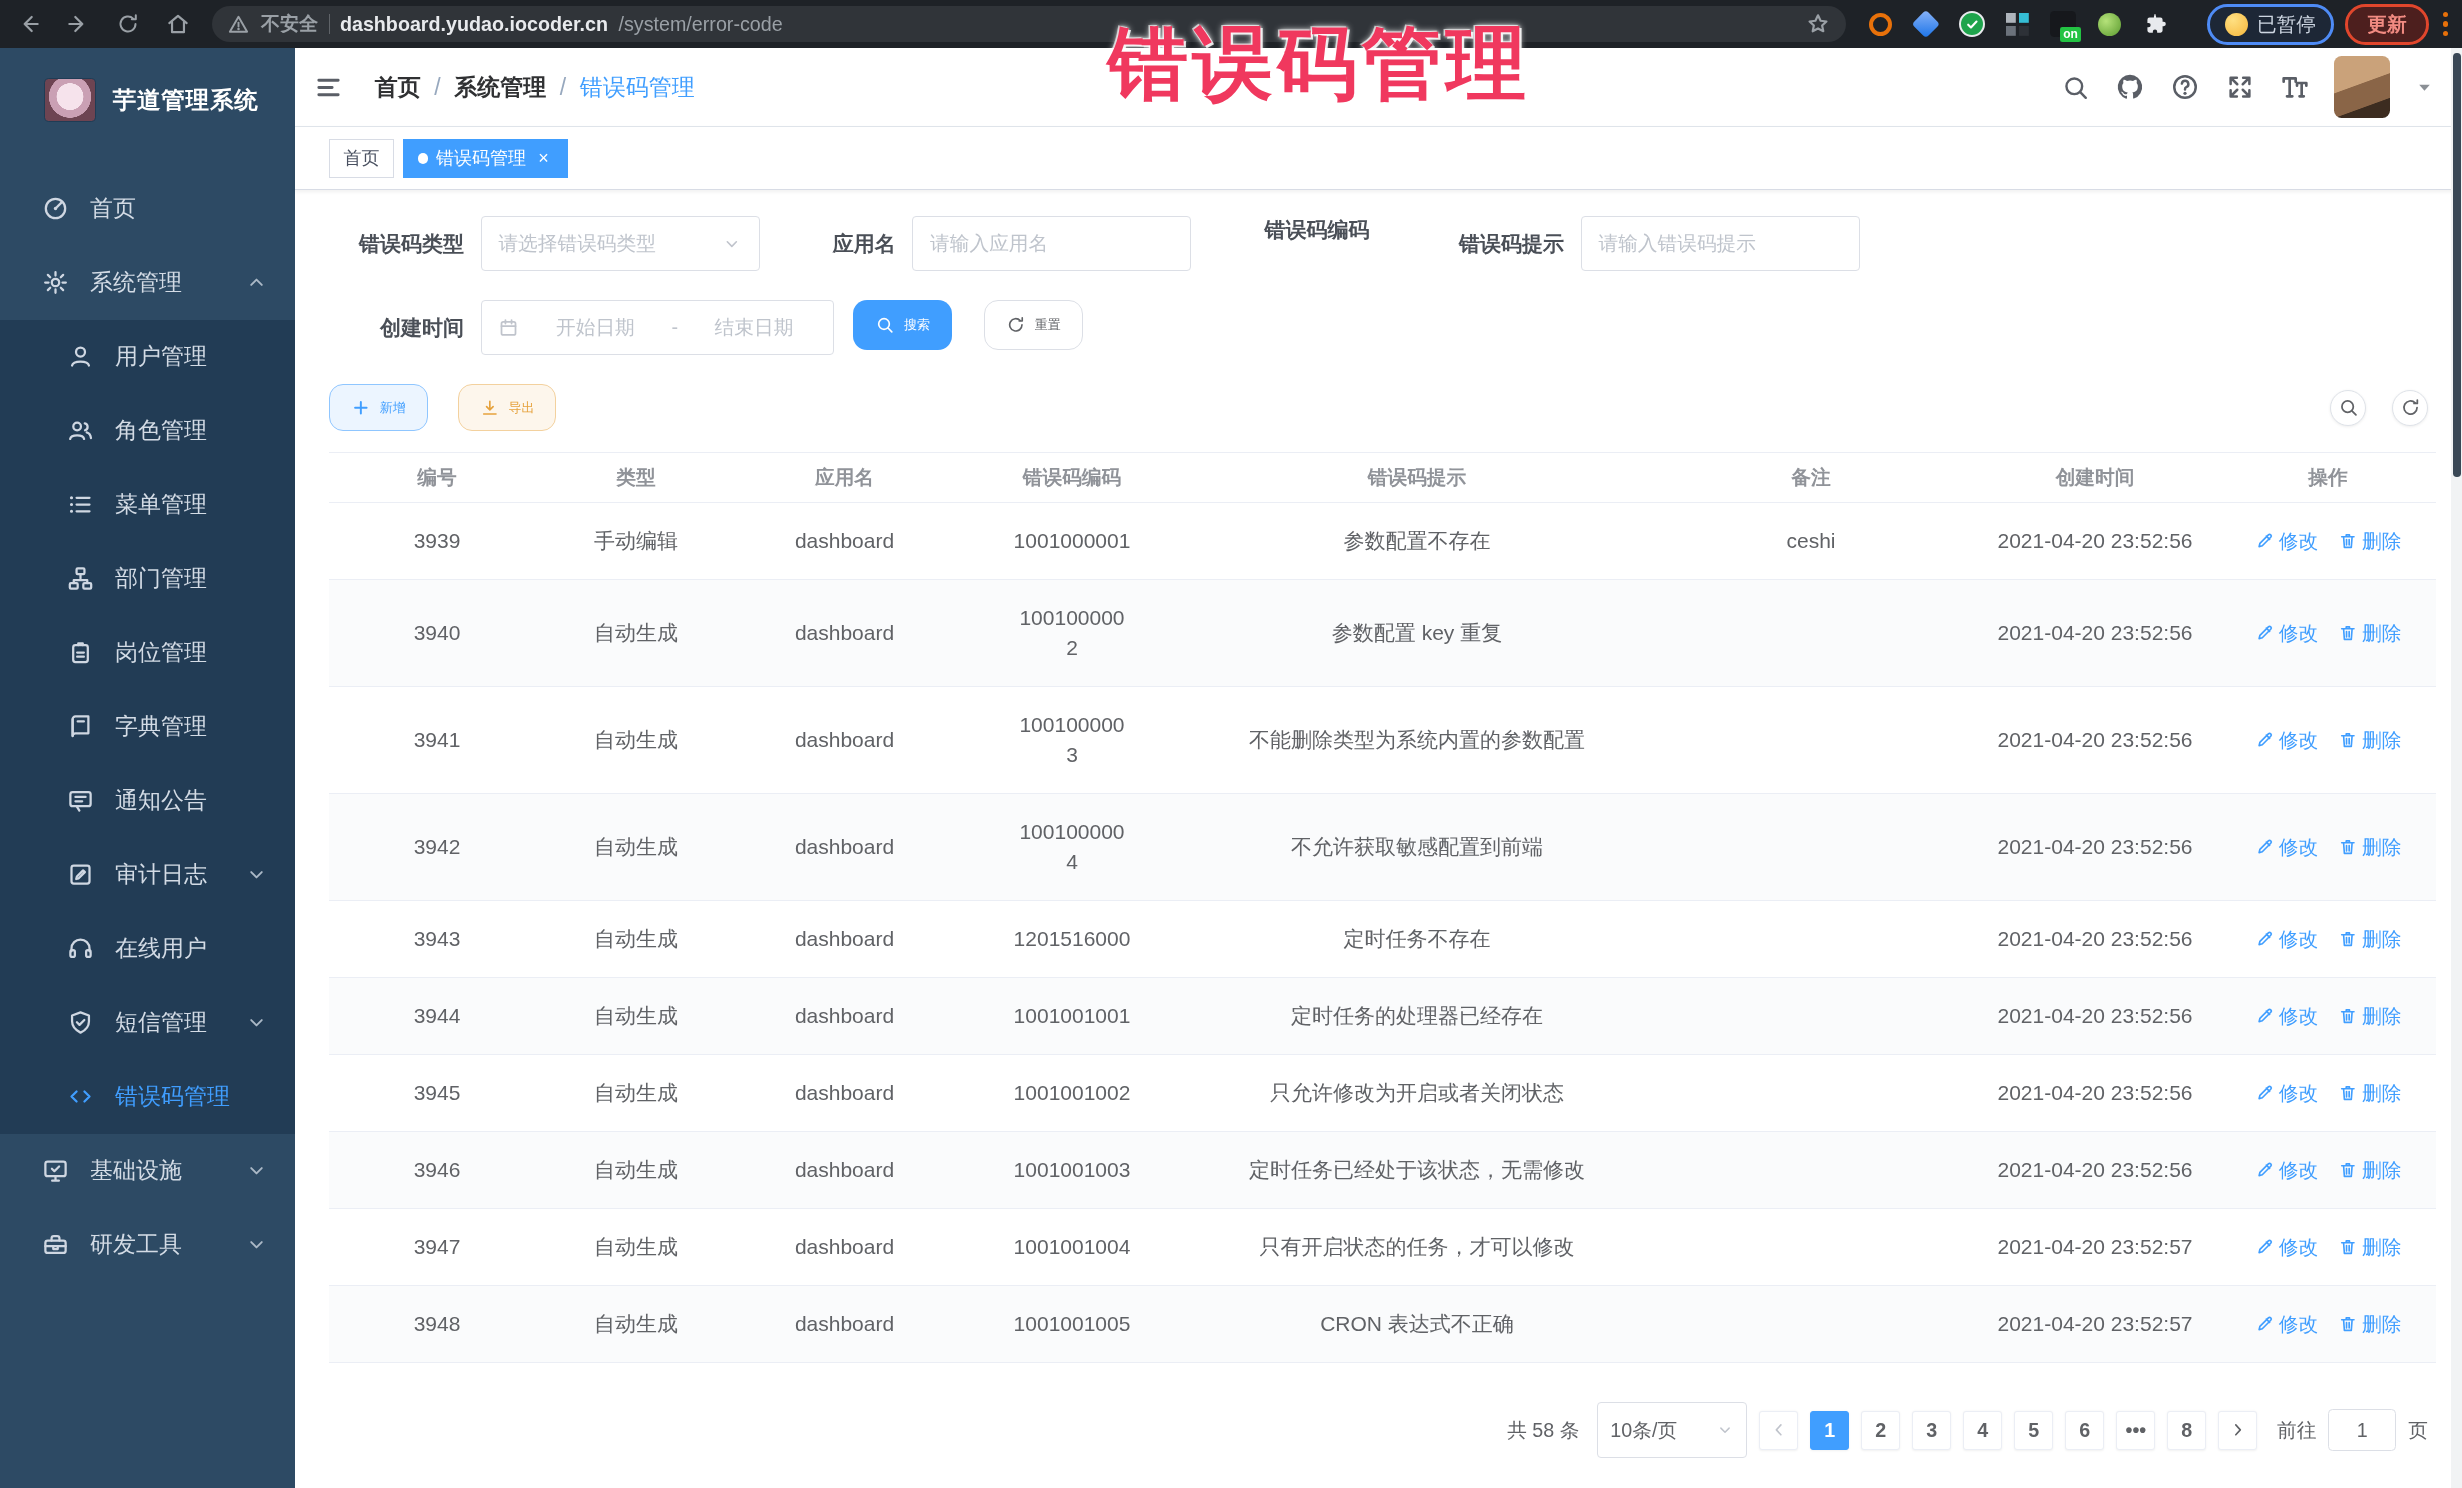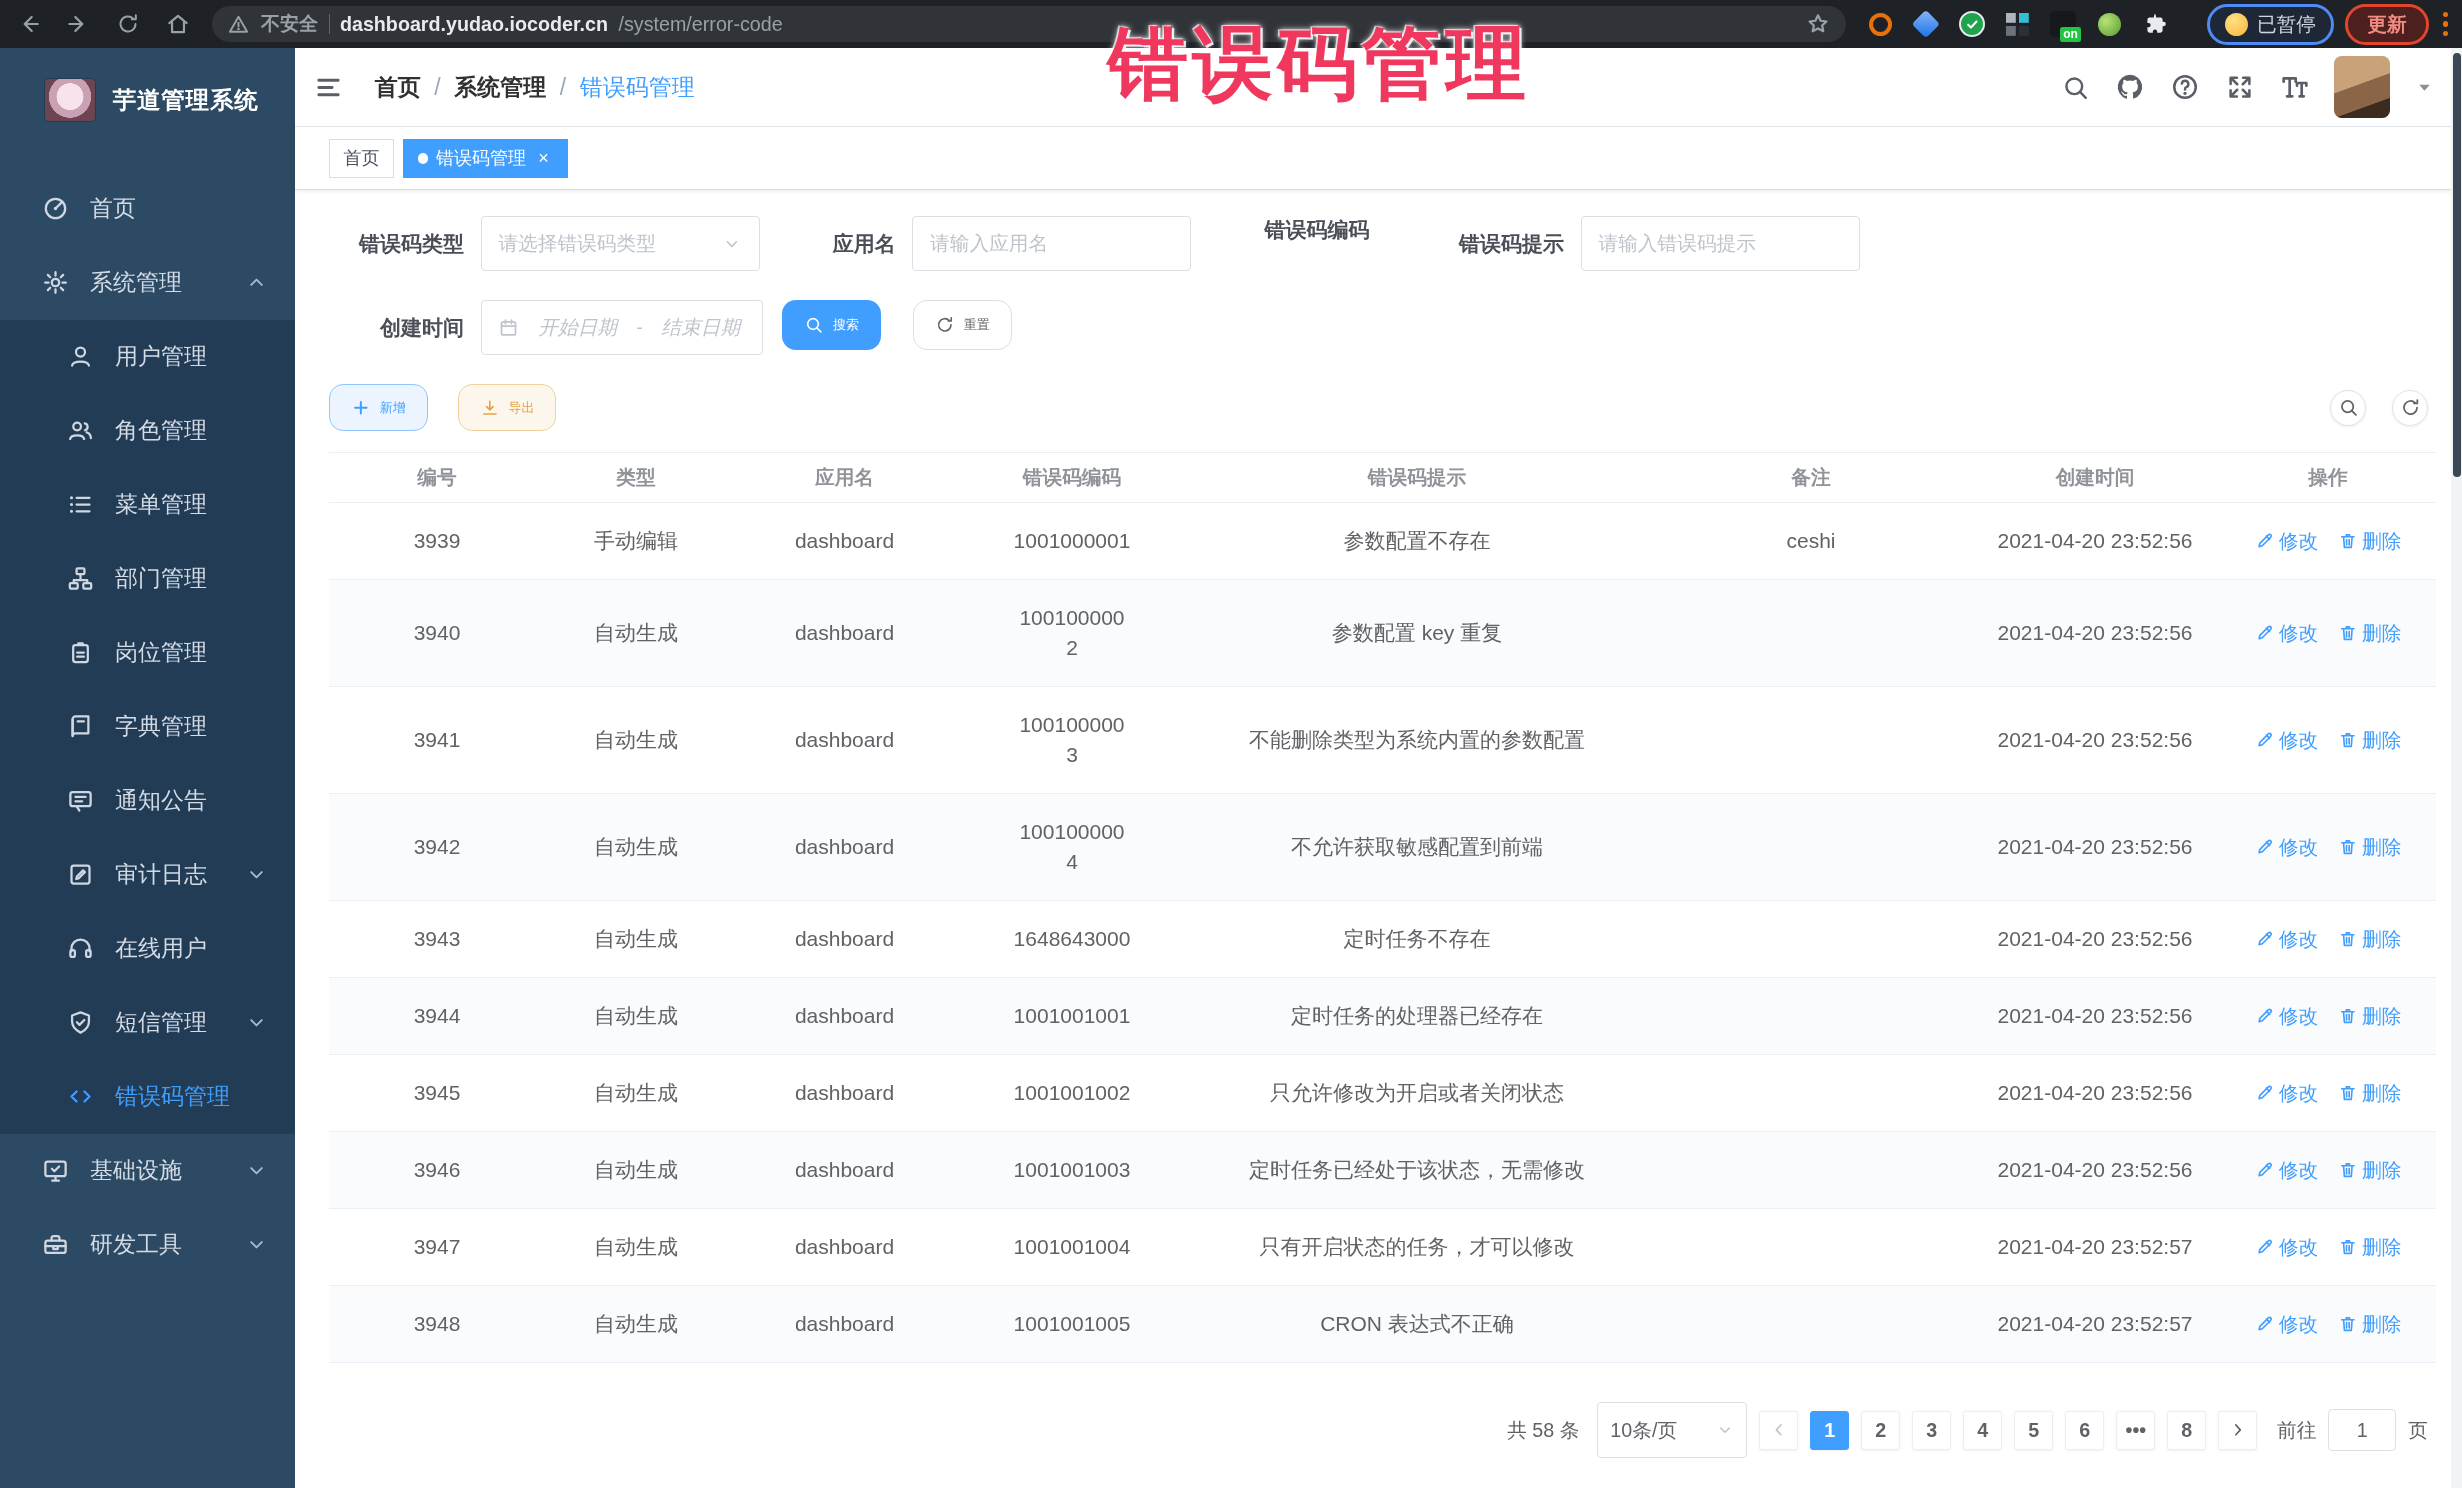--- a/index.html
+++ b/index.html
@@ -84,21 +84,21 @@
   .content { flex:1; padding:26px 34px 0 34px; }
   .frow { display:flex; align-items:flex-start; margin-bottom:29px; }
   .fgroup { display:flex; align-items:center; }
   .flabel { font-size:21px; color:#4a4f57; font-weight:600; white-space:nowrap; text-align:right; margin-right:16.7px; }
   .w-label1 { width:135px; }
   .control { height:55px; border:0.8px solid #dcdfe6; border-radius:4px; background:#fff; display:flex; align-items:center; padding:0 16.7px; font-size:19.7px; color:#bfc4cc; }
   .control .ph { flex:1; white-space:nowrap; overflow:hidden; }
   .sel-caret { color:#c0c4cc; margin-left:7.6px; }
   .w-ctl { width:279px; }
   .gap { width:73px; flex-shrink:0; }
-  .daterange { width:282px; gap:14px; color:#bfc4cc;font-style:italic; }
+  .daterange { width:353px; gap:14px; color:#bfc4cc; }
   .daterange .d-ph { flex:1; text-align:center; }
   .daterange .d-sep { color:#bfc4cc; }
   .cal { color:#c0c4cc; flex-shrink:0; }
   .btn { height:50px; border-radius:14px; font-size:13px; display:inline-flex; align-items:center; justify-content:center; gap:9px; cursor:pointer; border:0.8px solid transparent; padding:0 21px; }
   .btn-primary { background:#409eff; color:#fff; }
   .btn-plain { background:#fff; border-color:#dcdfe6; color:#606266; }
   .btn-add { background:#ecf5ff; border-color:#8fc6ff; color:#409eff; height:47px; }
   .btn-export { background:#fdf6ec; border-color:#f3d19e; color:#e6a23c; height:47px; }
   .toolbar { display:flex; align-items:center; margin-bottom:21px; }
   .tool-right { margin-left:auto; display:flex; gap:26px; }
@@ -845,21 +845,21 @@
                     <span>删除</span>
                   </span>
                 </span>
               </td>
             </tr>
 
             <tr>
               <td>3943</td>
               <td>自动生成</td>
               <td>dashboard</td>
-              <td class="cell-code">1648643000</td>
+              <td class="cell-code">1201516000</td>
               <td>定时任务不存在</td>
               <td></td>
               <td>2021-04-20 23:52:56</td>
               <td>
                 <span class="acts">
                   <span class="alink">
                     <svg class="ic" width="19.7" height="19.7" viewBox="0 0 26 26">
                       <use href="#i-edit"></use>
                     </svg>
                     <span>修改</span>

